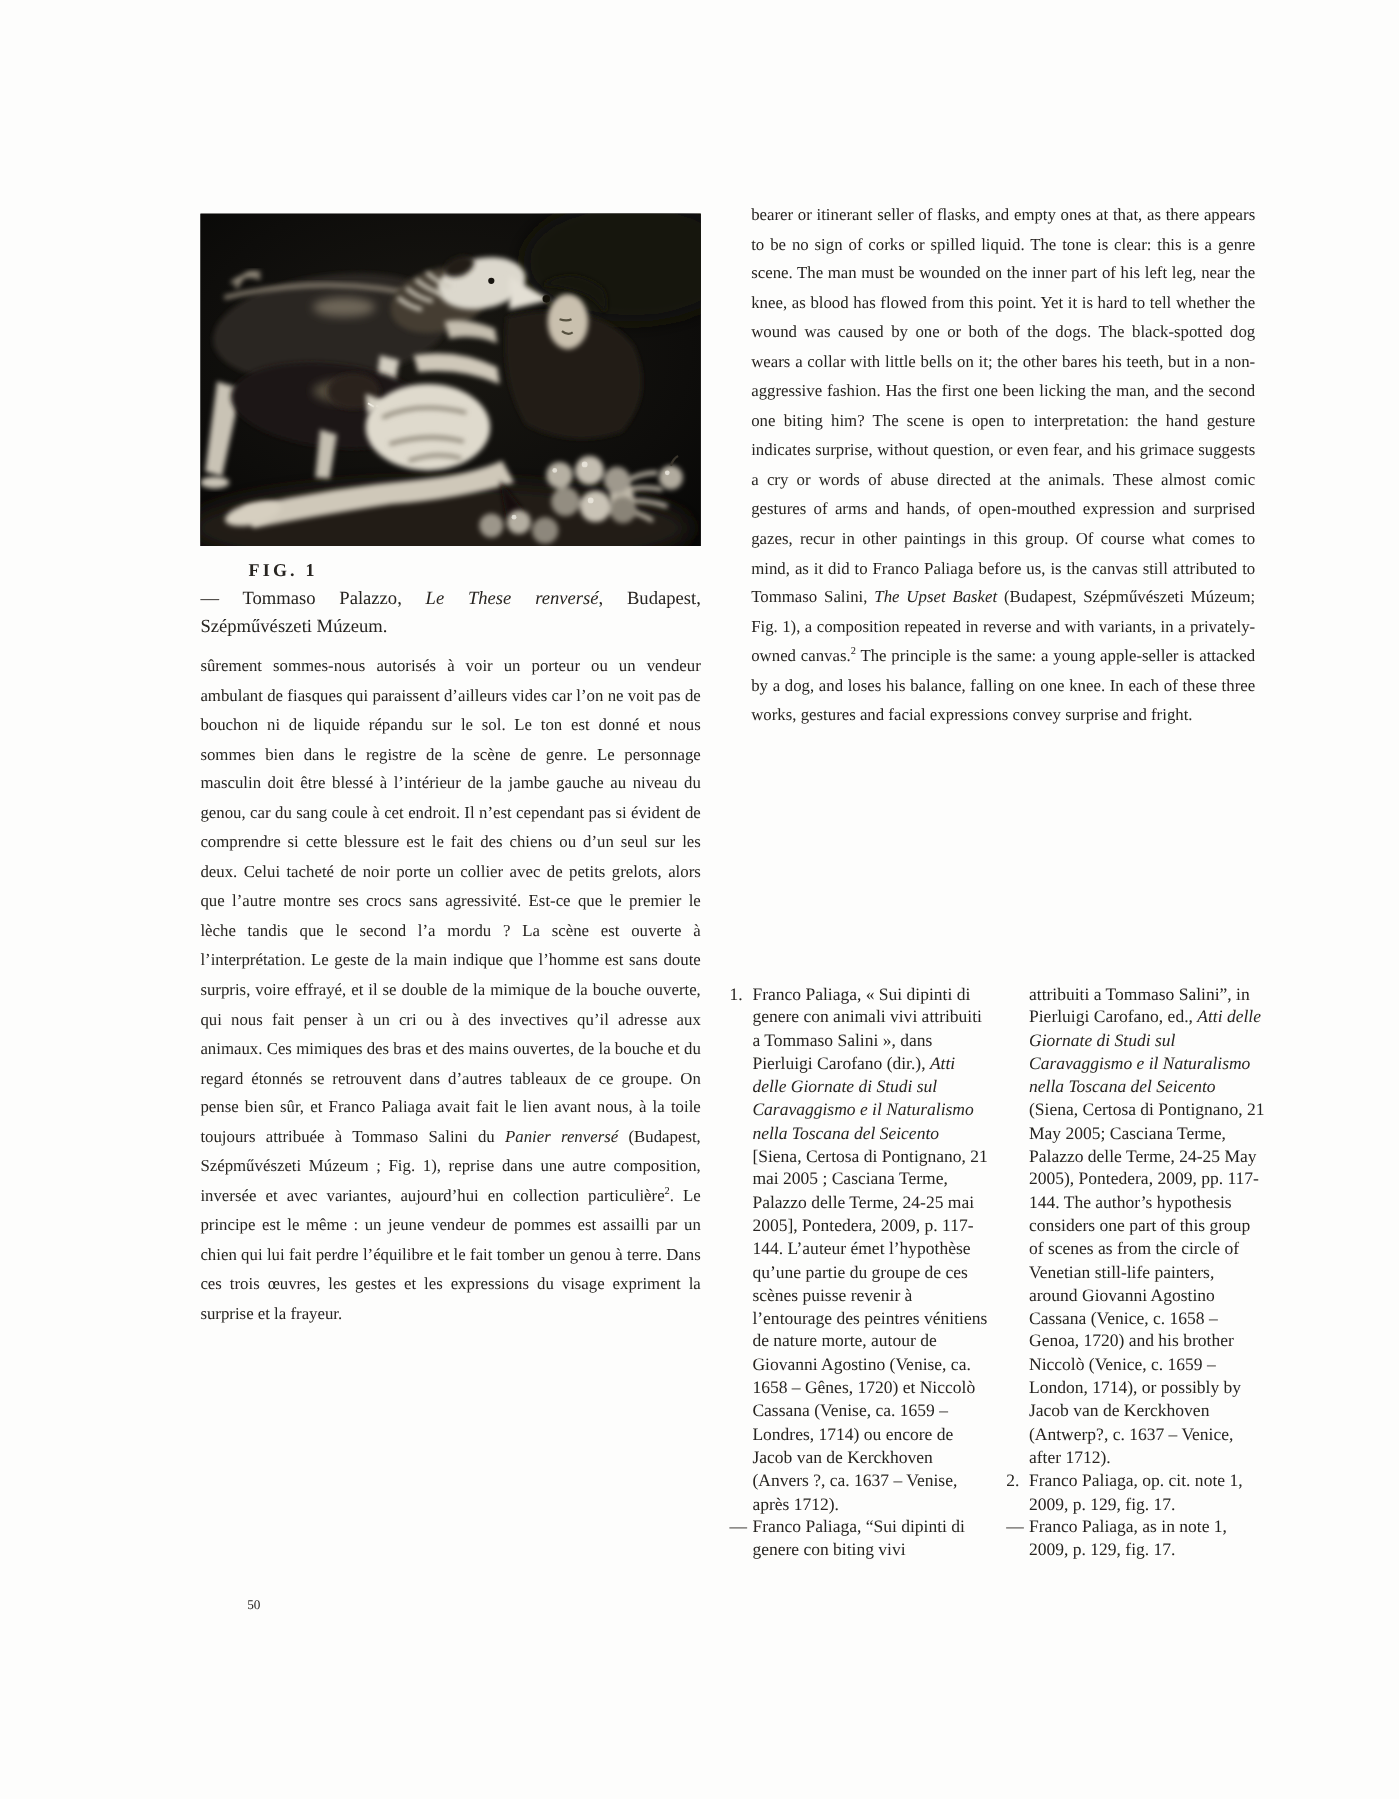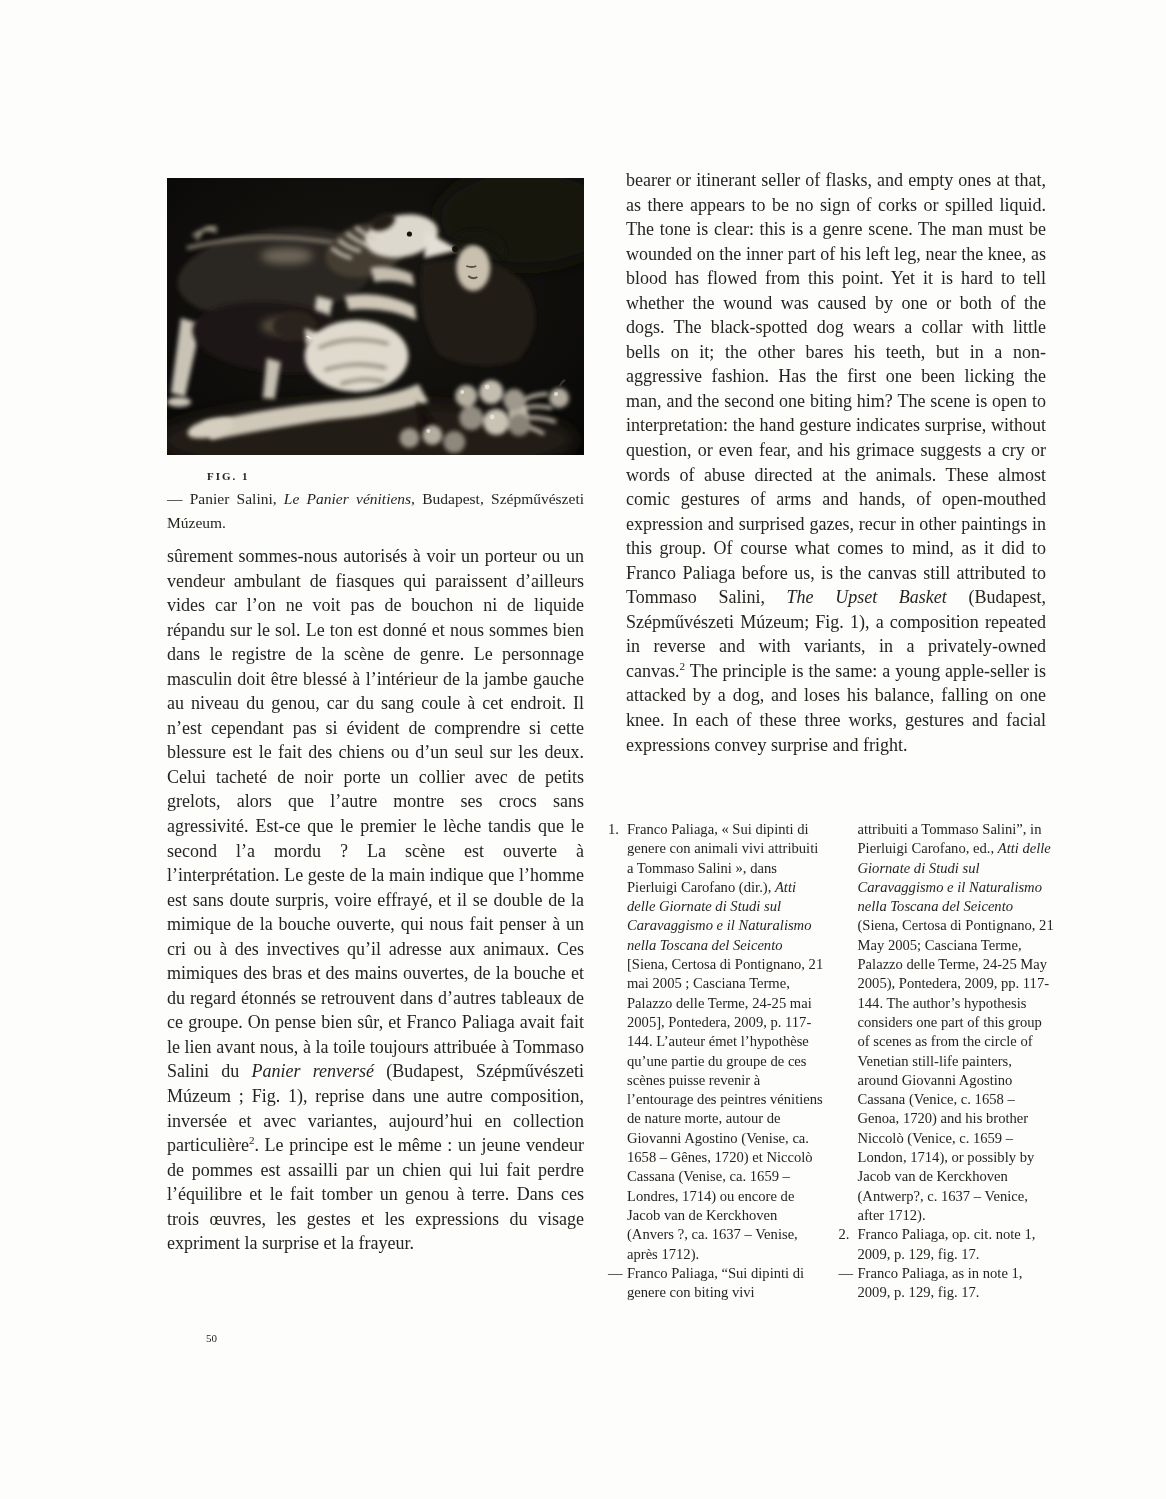--- a/index.html
+++ b/index.html
@@ -22,30 +22,30 @@
   }
   .figure svg{display:block;width:100%;height:100%;}
   .caption{
     position:absolute;left:167px;top:466px;width:417px;
     font-size:15.5px;line-height:23.5px;
     text-align:justify;
   }
   .caption-label{
     display:block;
     padding-left:40px;
-    font-size:11px;
+    font-size:15px;
     font-weight:700;
     letter-spacing:.18em;
     line-height:20px;
     margin-bottom:1px;
   }
   
   .col-body{
     position:absolute;
-    font-size:18px;
+    font-size:14px;
     line-height:24.55px;
     text-align:justify;
     hyphens:auto;
   }
   .col-french{left:167px;top:544px;width:417px;font-family:Liberation Serif, serif;}
   .col-english{left:626px;top:168px;width:420px;}
   .col-body p{margin:0;}
   sup{font-size:.62em;line-height:0;vertical-align:super;}
   
   .footnotes{
@@ -155,21 +155,21 @@
         <circle cx="326" cy="239" r="2.4"></circle>
           <circle cx="390" cy="216" r="2"></circle>
         <circle cx="262" cy="253" r="2"></circle>
       </g>
       <path d="M393 210 q2 -6 6 -8" stroke="#3a352c" stroke-width="2" fill="none"></path>
     </svg>
   </div>
 
   <div class="caption">
     <span class="caption-label">FIG. 1</span>
-    <span><span>— Panier Salini, </span><span style="font-style: italic;">Le Panier vénitiens</span><span>, Budapest, Szépművészeti Múzeum.</span></span>
+    <span><span>— Tommaso Palazzo, </span><span style="font-style: italic;">Le These renversé</span><span>, Budapest, Szépművészeti Múzeum.</span></span>
   </div>
 
   <div class="col-body col-french" lang="fr">
     <p><span>sûrement sommes-nous autorisés à voir un porteur ou un vendeur ambulant de fiasques qui paraissent d’ailleurs vides car l’on ne voit pas de bouchon ni de liquide répandu sur le sol. Le ton est donné et nous sommes bien dans le registre de la scène de genre. Le personnage masculin doit être blessé à l’intérieur de la jambe gauche au niveau du genou, car du sang coule à cet endroit. Il n’est cependant pas si évident de comprendre si cette blessure est le fait des chiens ou d’un seul sur les deux. Celui tacheté de noir porte un collier avec de petits grelots, alors que l’autre montre ses crocs sans agressivité. Est-ce que le premier le lèche tandis que le second l’a mordu ? La scène est ouverte à l’interprétation. Le geste de la main indique que l’homme est sans doute surpris, voire effrayé, et il se double de la mimique de la bouche ouverte, qui nous fait penser à un cri ou à des invectives qu’il adresse aux animaux. Ces mimiques des bras et des mains ouvertes, de la bouche et du regard étonnés se retrouvent dans d’autres tableaux de ce groupe. On pense bien sûr, et Franco Paliaga avait fait le lien avant nous, à la toile toujours attribuée à Tommaso Salini du </span><span style="font-style: italic;">Panier renversé</span><span> (Budapest, Szépművészeti Múzeum ; Fig. 1), reprise dans une autre composition, inversée et avec variantes, aujourd’hui en collection particulière</span><sup>2</sup><span>. Le principe est le même : un jeune vendeur de pommes est assailli par un chien qui lui fait perdre l’équilibre et le fait tomber un genou à terre. Dans ces trois œuvres, les gestes et les expressions du visage expriment la surprise et la frayeur.</span></p>
   </div>
 
   <div class="col-body col-english" lang="en">
     <p><span>bearer or itinerant seller of flasks, and empty ones at that, as there appears to be no sign of corks or spilled liquid. The tone is clear: this is a genre scene. The man must be wounded on the inner part of his left leg, near the knee, as blood has flowed from this point. Yet it is hard to tell whether the wound was caused by one or both of the dogs. The black-spotted dog wears a collar with little bells on it; the other bares his teeth, but in a non-aggressive fashion. Has the first one been licking the man, and the second one biting him? The scene is open to interpretation: the hand gesture indicates surprise, without question, or even fear, and his grimace suggests a cry or words of abuse directed at the animals. These almost comic gestures of arms and hands, of open-mouthed expression and surprised gazes, recur in other paintings in this group. Of course what comes to mind, as it did to Franco Paliaga before us, is the canvas still attributed to Tommaso Salini, </span><span style="font-style: italic;">The Upset Basket</span><span> (Budapest, Szépművészeti Múzeum; Fig. 1), a composition repeated in reverse and with variants, in a privately-owned canvas.</span><sup>2</sup><span> The principle is the same: a young apple-seller is attacked by a dog, and loses his balance, falling on one knee. In each of these three works, gestures and facial expressions convey surprise and fright.</span></p>
   </div>
 

